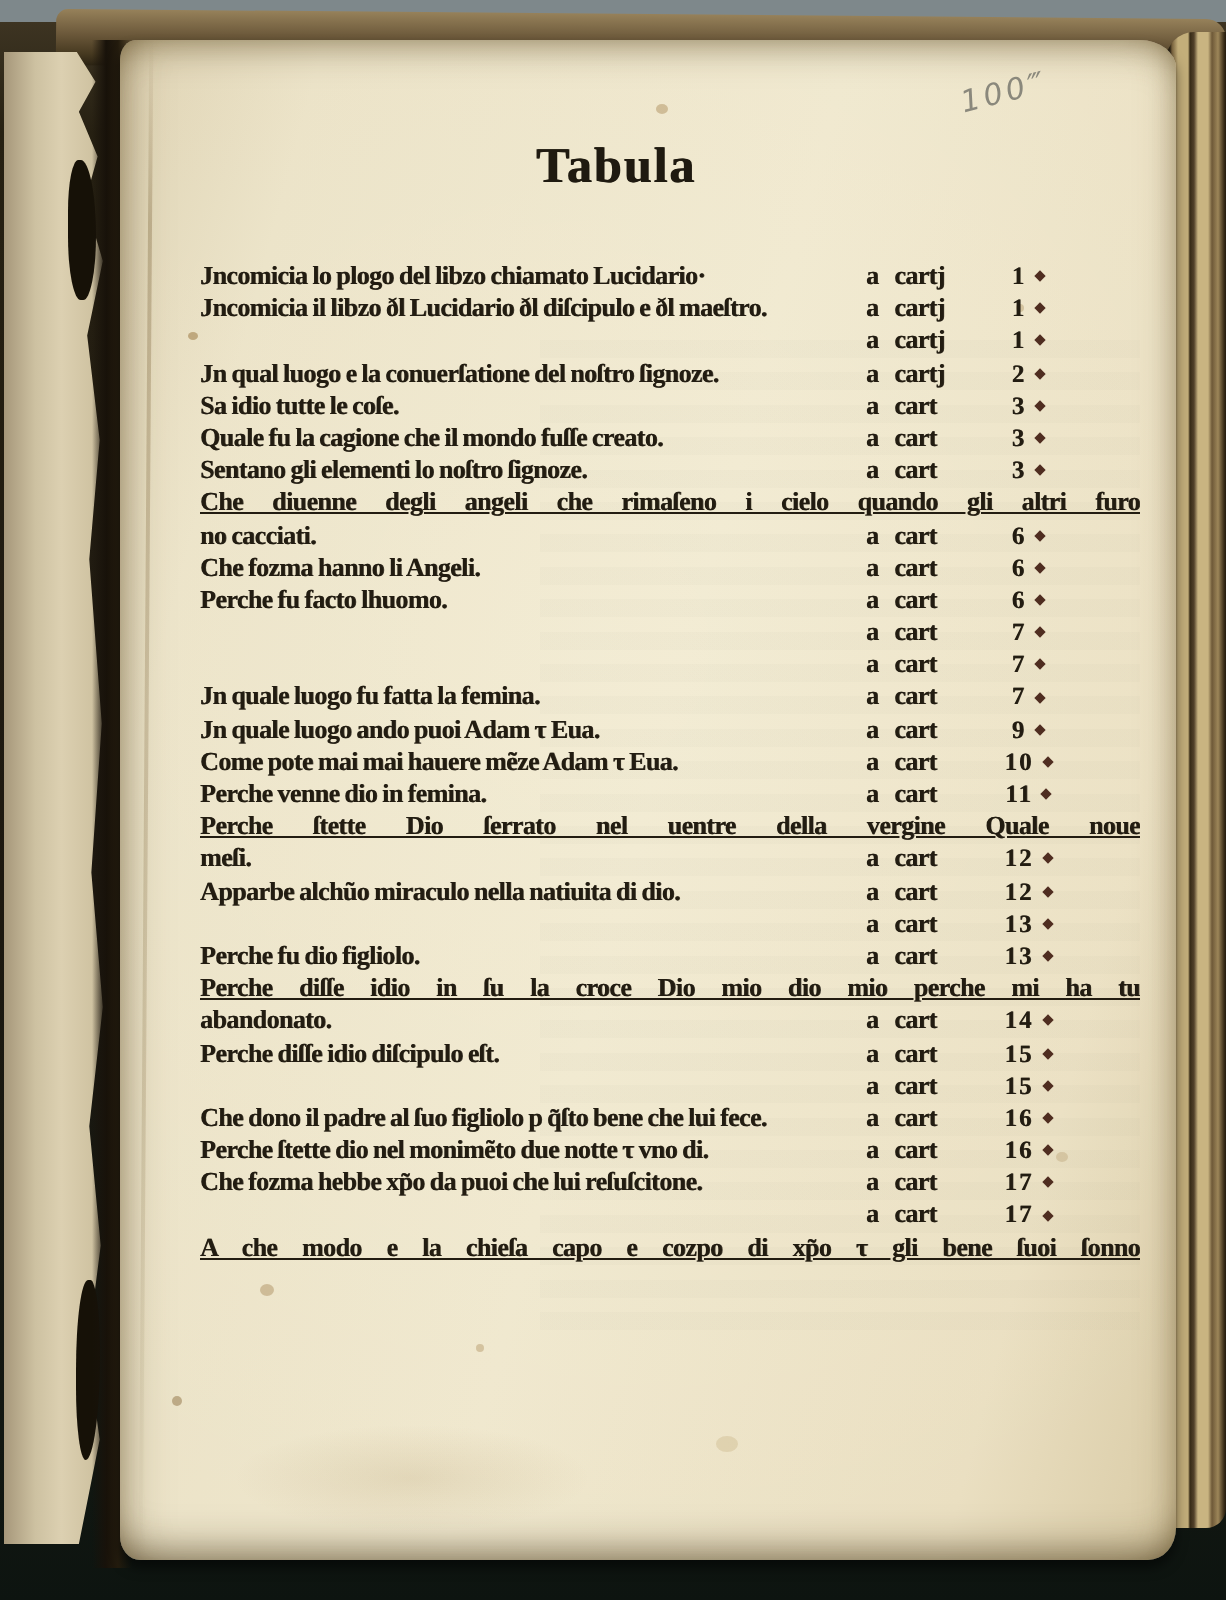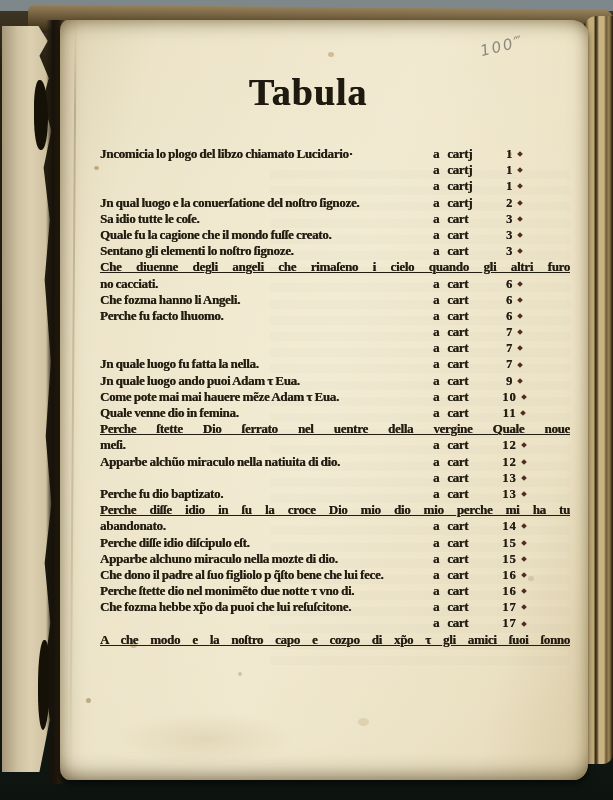--- a/index.html
+++ b/index.html
@@ -51,26 +51,26 @@
 
   .crease{position:absolute;left:12px;top:0;bottom:0;width:2px;transform:rotate(.4deg);
     background:linear-gradient(180deg,rgba(110,85,40,0) 0%,rgba(110,85,40,.30) 12%,
       rgba(110,85,40,.18) 70%,rgba(110,85,40,0) 100%);}
 
   .pencil{position:absolute;left:420px;top:17px;transform:rotate(-14deg);
     font-family:"DejaVu Sans",sans-serif;font-style:italic;font-size:15px;
     letter-spacing:2px;color:#8a887c;}
 
   .title{position:absolute;top:50px;left:0;right:0;text-align:center;
-    transform:translateX(-16px);font-weight:bold;font-size:38px;letter-spacing:1px;
+    transform:translateX(-16px);font-weight:bold;font-size:25px;letter-spacing:1px;
     color:#1f1a10;text-shadow:.5px 0 0 #1f1a10;}
 
   .toc{position:absolute;left:40px;top:110px;width:470px;
     font-size:13px;font-weight:bold;color:#221c11;
-    letter-spacing:-.3px;word-spacing:-.5px;margin-top:16px;}
+    letter-spacing:-.3px;word-spacing:-.5px;}
   .row{position:relative;height:16.2px;line-height:16.2px;white-space:nowrap;}
   .row .t{display:block;width:333px;overflow:hidden;text-shadow:.3px 0 0 rgba(34,28,17,.8);}
   .row.full .t{width:470px;text-align:justify;text-align-last:justify;text-decoration:underline;}
   .ref{position:absolute;left:333px;top:0;word-spacing:5px;text-shadow:.3px 0 0 rgba(34,28,17,.8);}
   .numwrap{position:absolute;left:394px;top:0;width:40px;height:16.2px;
     display:flex;align-items:center;justify-content:center;}
   .num{font-size:12.5px;letter-spacing:1px;text-shadow:.3px 0 0 rgba(34,28,17,.8);}
   .dot{width:4px;height:4px;background:#4f2d20;transform:rotate(45deg);
     margin-left:5px;display:inline-block;}
 
@@ -124,20 +124,21 @@
     <div class="toc">
         <div class="row">
           <span class="t">Jncomicia lo plogo del libzo chiamato Lucidario·</span>
           <span class="ref">a cartj</span>
           <span class="numwrap">
             <span class="num">1</span>
             <span class="dot"></span>
           </span>
         </div>
         <div class="row">
+          <span class="t">Jncomicia il libzo ðl Lucidario ðl diſcipulo e ðl maeſtro.</span>
           <span class="ref">a cartj</span>
           <span class="numwrap">
             <span class="num">1</span>
             <span class="dot"></span>
           </span>
         </div>
         <div class="row">
           <span class="ref">a cartj</span>
           <span class="numwrap">
             <span class="num">1</span>
@@ -211,21 +212,21 @@
           </span>
         </div>
         <div class="row">
           <span class="ref">a cart</span>
           <span class="numwrap">
             <span class="num">7</span>
             <span class="dot"></span>
           </span>
         </div>
         <div class="row">
-          <span class="t">Jn quale luogo fu fatta la nella.</span>
+          <span class="t">Jn quale luogo fu fatta la femina.</span>
           <span class="ref">a cart</span>
           <span class="numwrap">
             <span class="num">7</span>
             <span class="dot"></span>
           </span>
         </div>
         <div class="row">
           <span class="t">Jn quale luogo ando puoi Adam τ Eua.</span>
           <span class="ref">a cart</span>
           <span class="numwrap">
@@ -235,21 +236,21 @@
         </div>
         <div class="row">
           <span class="t">Come pote mai mai hauere mẽze Adam τ Eua.</span>
           <span class="ref">a cart</span>
           <span class="numwrap">
             <span class="num">10</span>
             <span class="dot"></span>
           </span>
         </div>
         <div class="row">
-          <span class="t">Quale venne dio in femina.</span>
+          <span class="t">Perche venne dio in femina.</span>
           <span class="ref">a cart</span>
           <span class="numwrap">
             <span class="num">11</span>
             <span class="dot"></span>
           </span>
         </div>
         <div class="row full">
           <span class="t">Perche ſtette Dio ſerrato nel uentre della vergine Quale noue</span>
         </div>
         <div class="row">
@@ -269,21 +270,21 @@
           </span>
         </div>
         <div class="row">
           <span class="ref">a cart</span>
           <span class="numwrap">
             <span class="num">13</span>
             <span class="dot"></span>
           </span>
         </div>
         <div class="row">
-          <span class="t">Perche fu dio baptizato.</span>
+          <span class="t">Perche fu dio figliolo.</span>
           <span class="ref">a cart</span>
           <span class="numwrap">
             <span class="num">13</span>
             <span class="dot"></span>
           </span>
         </div>
         <div class="row full">
           <span class="t">Perche diſſe idio in ſu la croce Dio mio dio mio perche mi ha tu</span>
         </div>
         <div class="row">
@@ -296,21 +297,20 @@
         </div>
         <div class="row">
           <span class="t">Perche diſſe idio diſcipulo eſt.</span>
           <span class="ref">a cart</span>
           <span class="numwrap">
             <span class="num">15</span>
             <span class="dot"></span>
           </span>
         </div>
         <div class="row">
-          <span class="t">Apparbe alchuno miraculo nella mozte di dio.</span>
           <span class="ref">a cart</span>
           <span class="numwrap">
             <span class="num">15</span>
             <span class="dot"></span>
           </span>
         </div>
         <div class="row">
           <span class="t">Che dono il padre al ſuo figliolo p q̃ſto bene che lui fece.</span>
           <span class="ref">a cart</span>
           <span class="numwrap">
@@ -335,17 +335,17 @@
           </span>
         </div>
         <div class="row">
           <span class="ref">a cart</span>
           <span class="numwrap">
             <span class="num">17</span>
             <span class="dot"></span>
           </span>
         </div>
         <div class="row full">
-          <span class="t">A che modo e la noſtro capo e cozpo di xp̃o τ gli amici ſuoi ſonno</span>
+          <span class="t">A che modo e la chieſa capo e cozpo di xp̃o τ gli bene ſuoi ſonno</span>
         </div>
       </div>
   </div>
 </div>
 
 </body></html>

